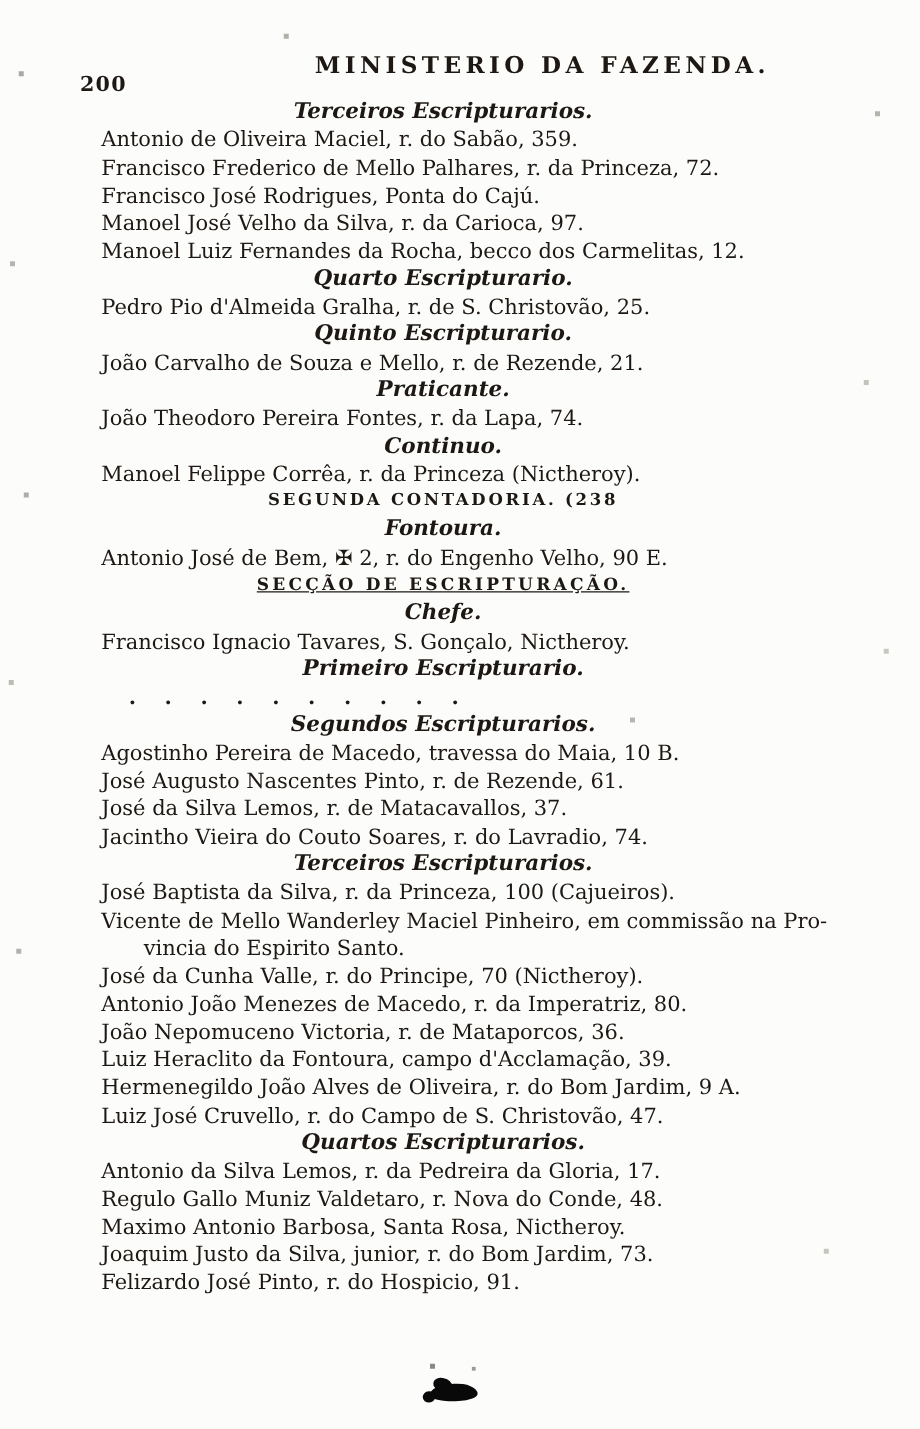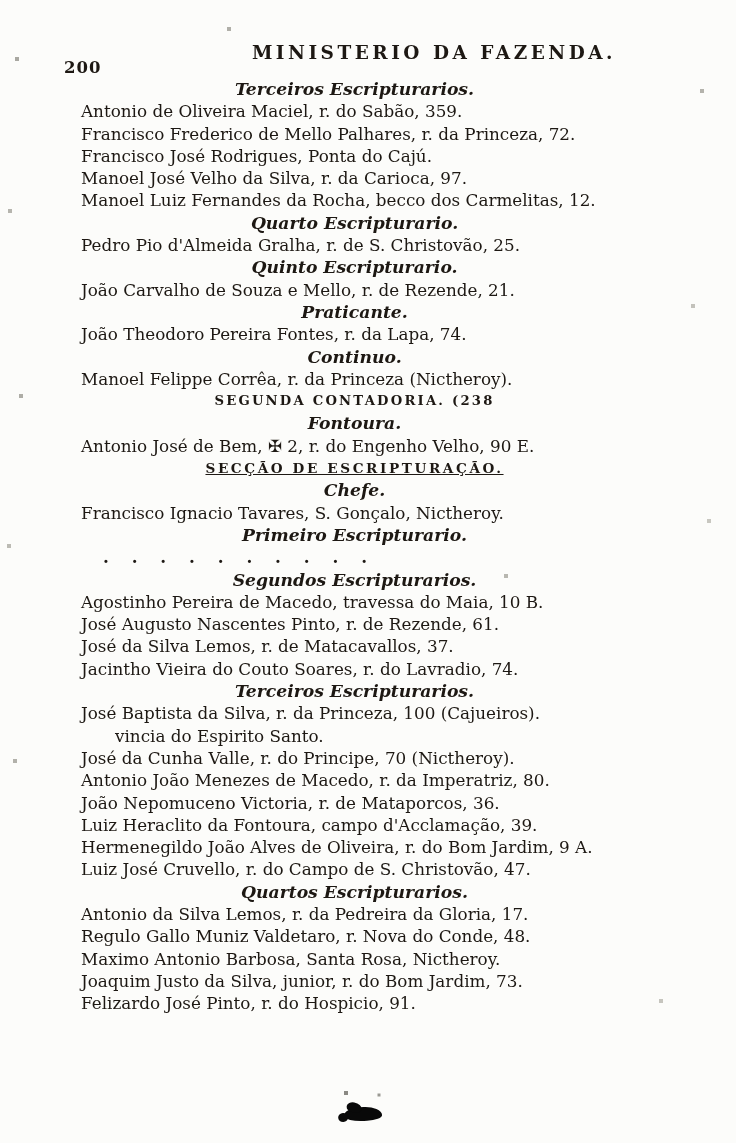--- a/index.html
+++ b/index.html
@@ -176,21 +176,21 @@
       <section>
         <div class="subheading">Segundos Escripturarios.</div>
         <p class="entry"><span>Agostinho Pereira de Macedo, travessa do Maia, 10 B.</span></p>
         <p class="entry"><span>José Augusto Nascentes Pinto, r. de Rezende, 61.</span></p>
         <p class="entry"><span>José da Silva Lemos, r. de Matacavallos, 37.</span></p>
         <p class="entry"><span>Jacintho Vieira do Couto Soares, r. do Lavradio, 74.</span></p>
       </section>
       <section>
         <div class="subheading">Terceiros Escripturarios.</div>
         <p class="entry"><span>José Baptista da Silva, r. da Princeza, 100 (Cajueiros).</span></p>
-        <p class="entry"><span class="cont">vincia do Espirito Santo.</span></p>
+        <p class="entry"><span>Vicente de Mello Wanderley Maciel Pinheiro, em commissão na Pro-</span><span class="cont">vincia do Espirito Santo.</span></p>
         <p class="entry"><span>José da Cunha Valle, r. do Principe, 70 (Nictheroy).</span></p>
         <p class="entry"><span>Antonio João Menezes de Macedo, r. da Imperatriz, 80.</span></p>
         <p class="entry"><span>João Nepomuceno Victoria, r. de Mataporcos, 36.</span></p>
         <p class="entry"><span>Luiz Heraclito da Fontoura, campo d'Acclamação, 39.</span></p>
         <p class="entry"><span>Hermenegildo João Alves de Oliveira, r. do Bom Jardim, 9 A.</span></p>
         <p class="entry"><span>Luiz José Cruvello, r. do Campo de S. Christovão, 47.</span></p>
       </section>
       <section>
         <div class="subheading">Quartos Escripturarios.</div>
         <p class="entry"><span>Antonio da Silva Lemos, r. da Pedreira da Gloria, 17.</span></p>

